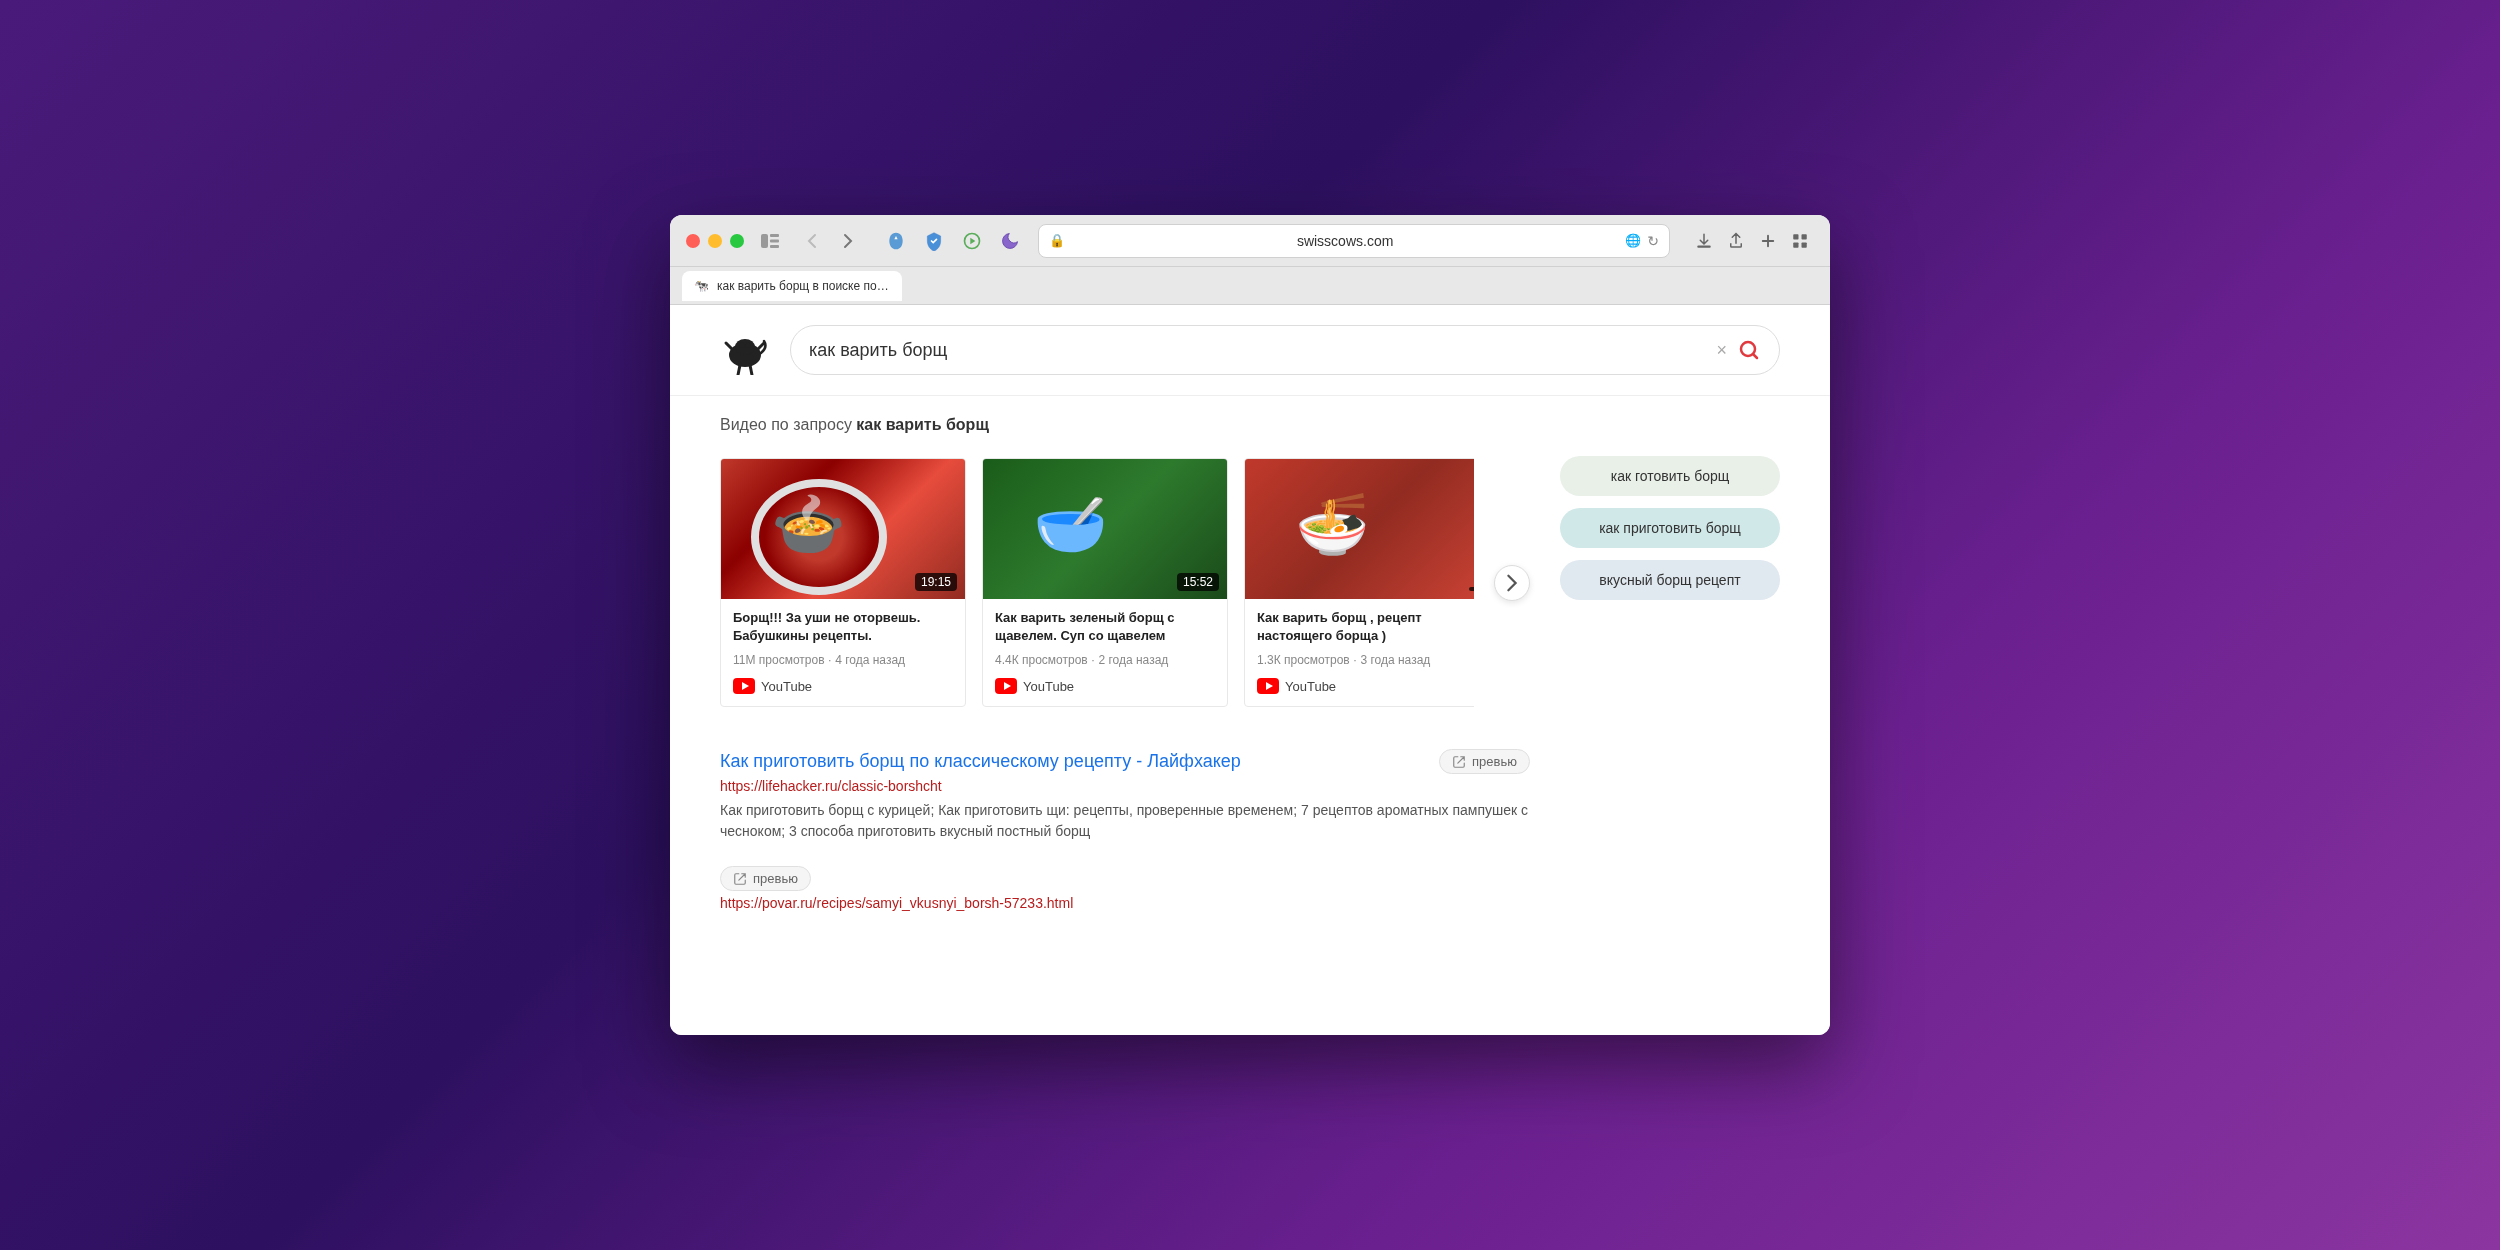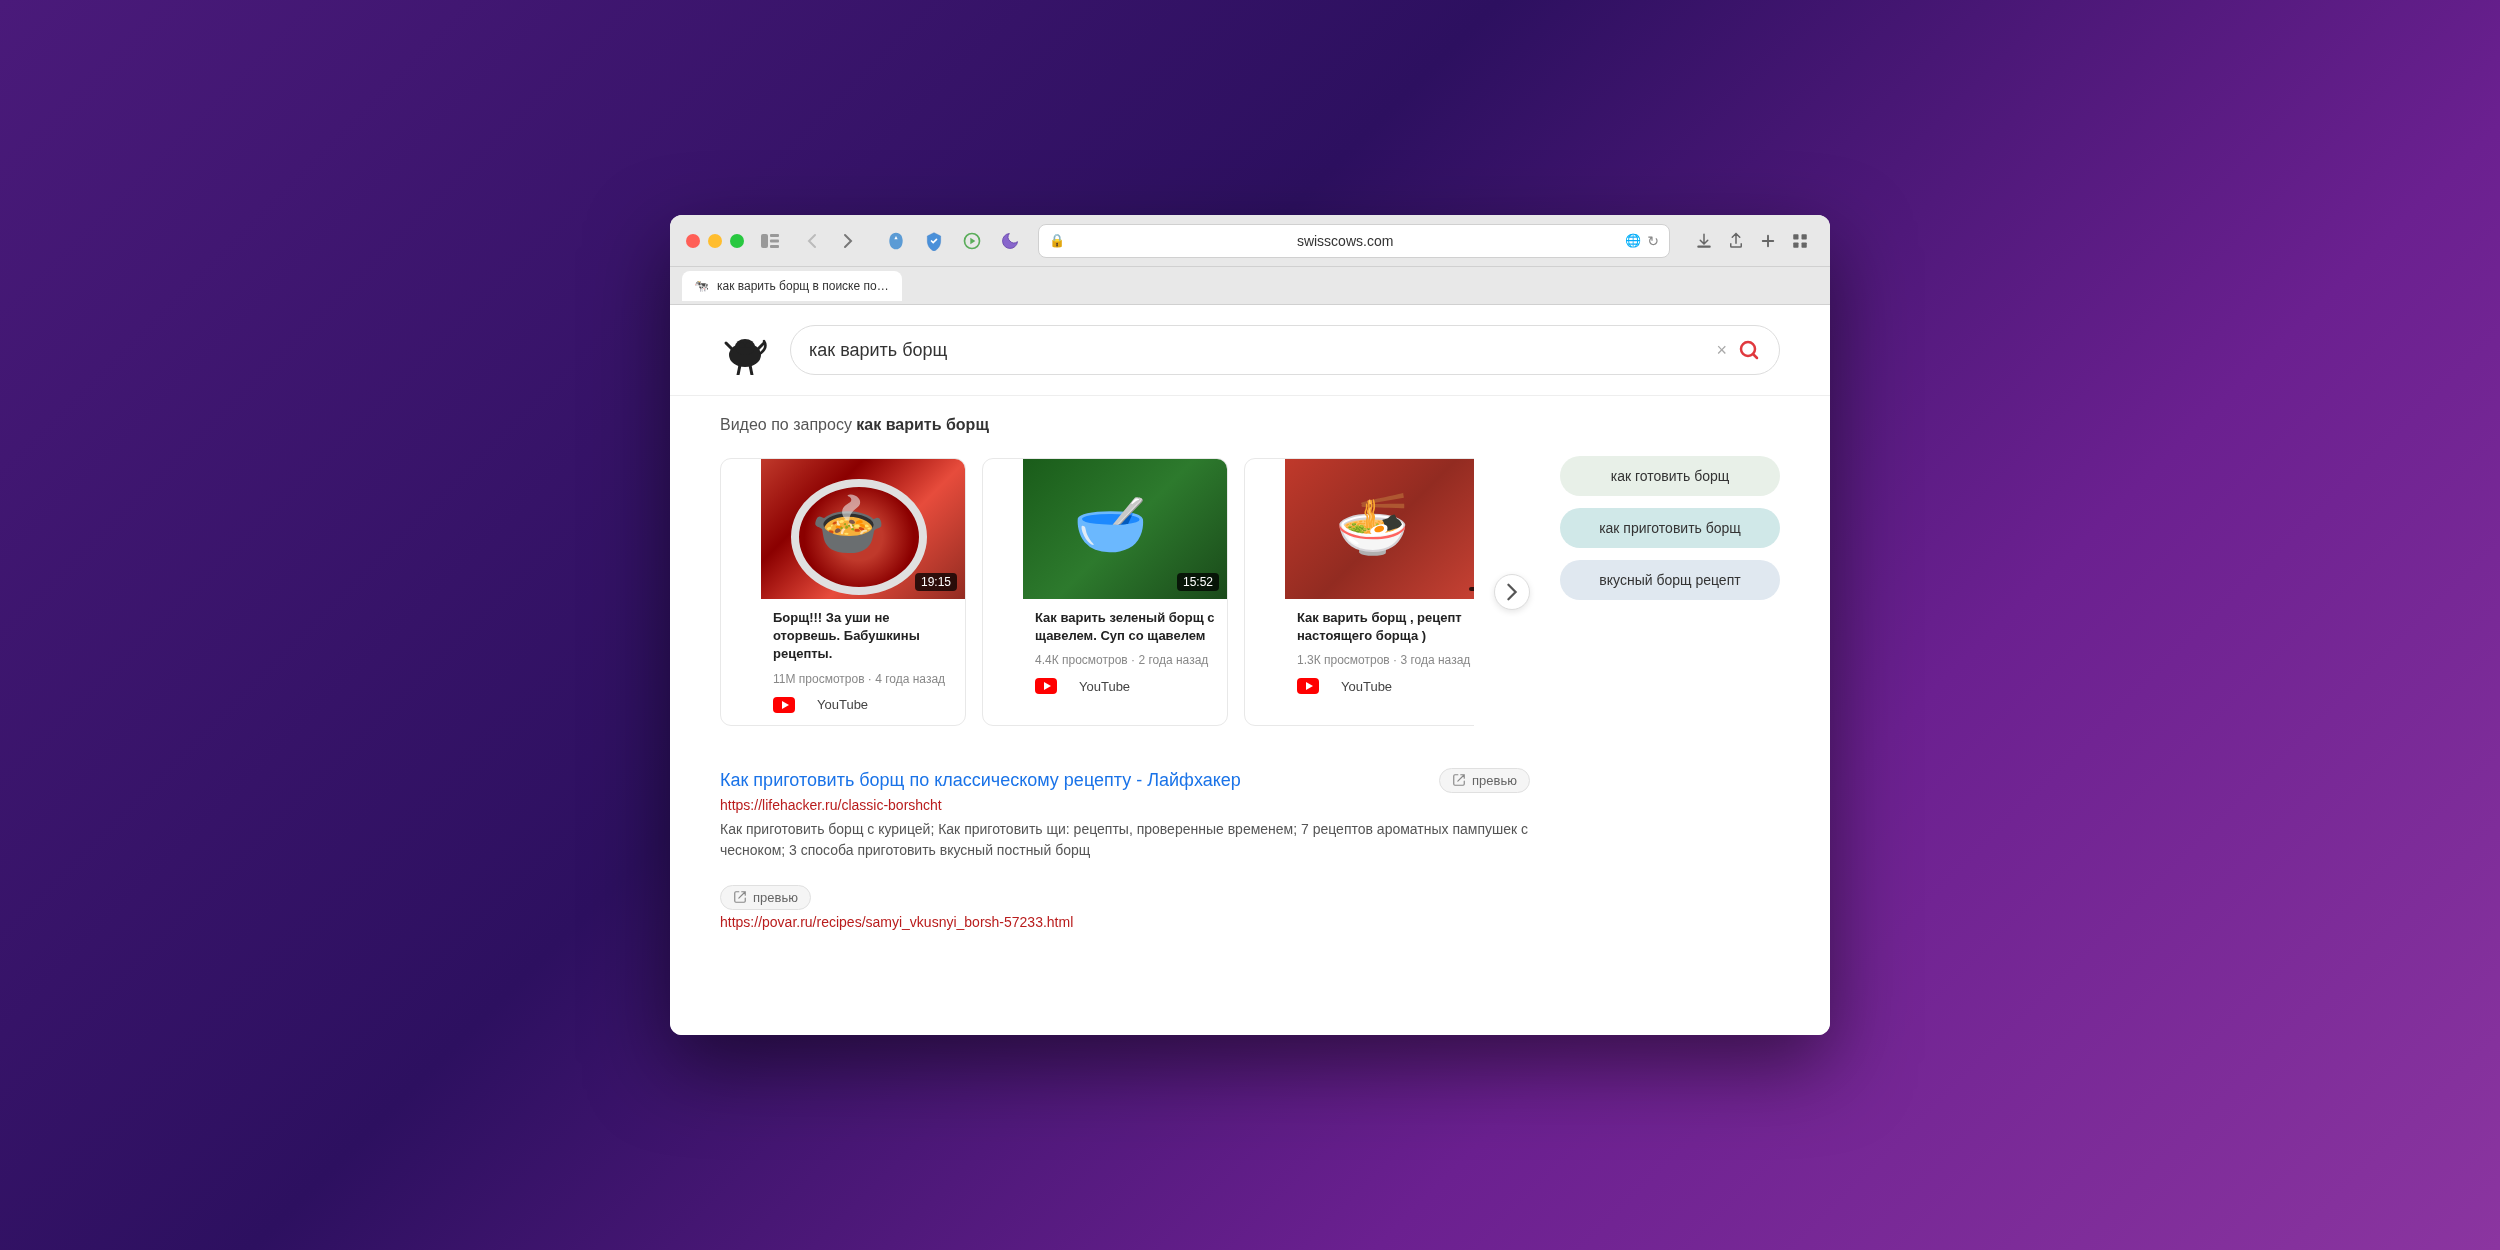--- a/index.html
+++ b/index.html
@@ -250,26 +250,25 @@
     .video-cards {
       display: flex;
       gap: 16px;
       flex: 1;
       overflow: hidden;
     }
 
     .video-card {
       background: white;
       border: 1px solid #e8e8e8;
-      border-radius: 11px;
+      border-radius: 4px;
       overflow: hidden;
       width: 246px;
       flex-shrink: 0;
       cursor: pointer;
-      padding-left: 40px;
     }
 
     .video-thumb {
       position: relative;
       width: 100%;
       height: 140px;
       overflow: hidden;
     }
 
     
@@ -366,21 +365,20 @@
       border-left: 7px solid white;
       border-top: 4px solid transparent;
       border-bottom: 4px solid transparent;
       margin-left: 2px;
     }
 
     .yt-label {
       font-size: 13px;
       color: #444;
       font-weight: 500;
-      margin-left: 16px;
     }
 
     .carousel-next {
       width: 36px;
       height: 36px;
       border-radius: 50%;
       background: white;
       border: 1px solid #ddd;
       display: flex;
       align-items: center;

